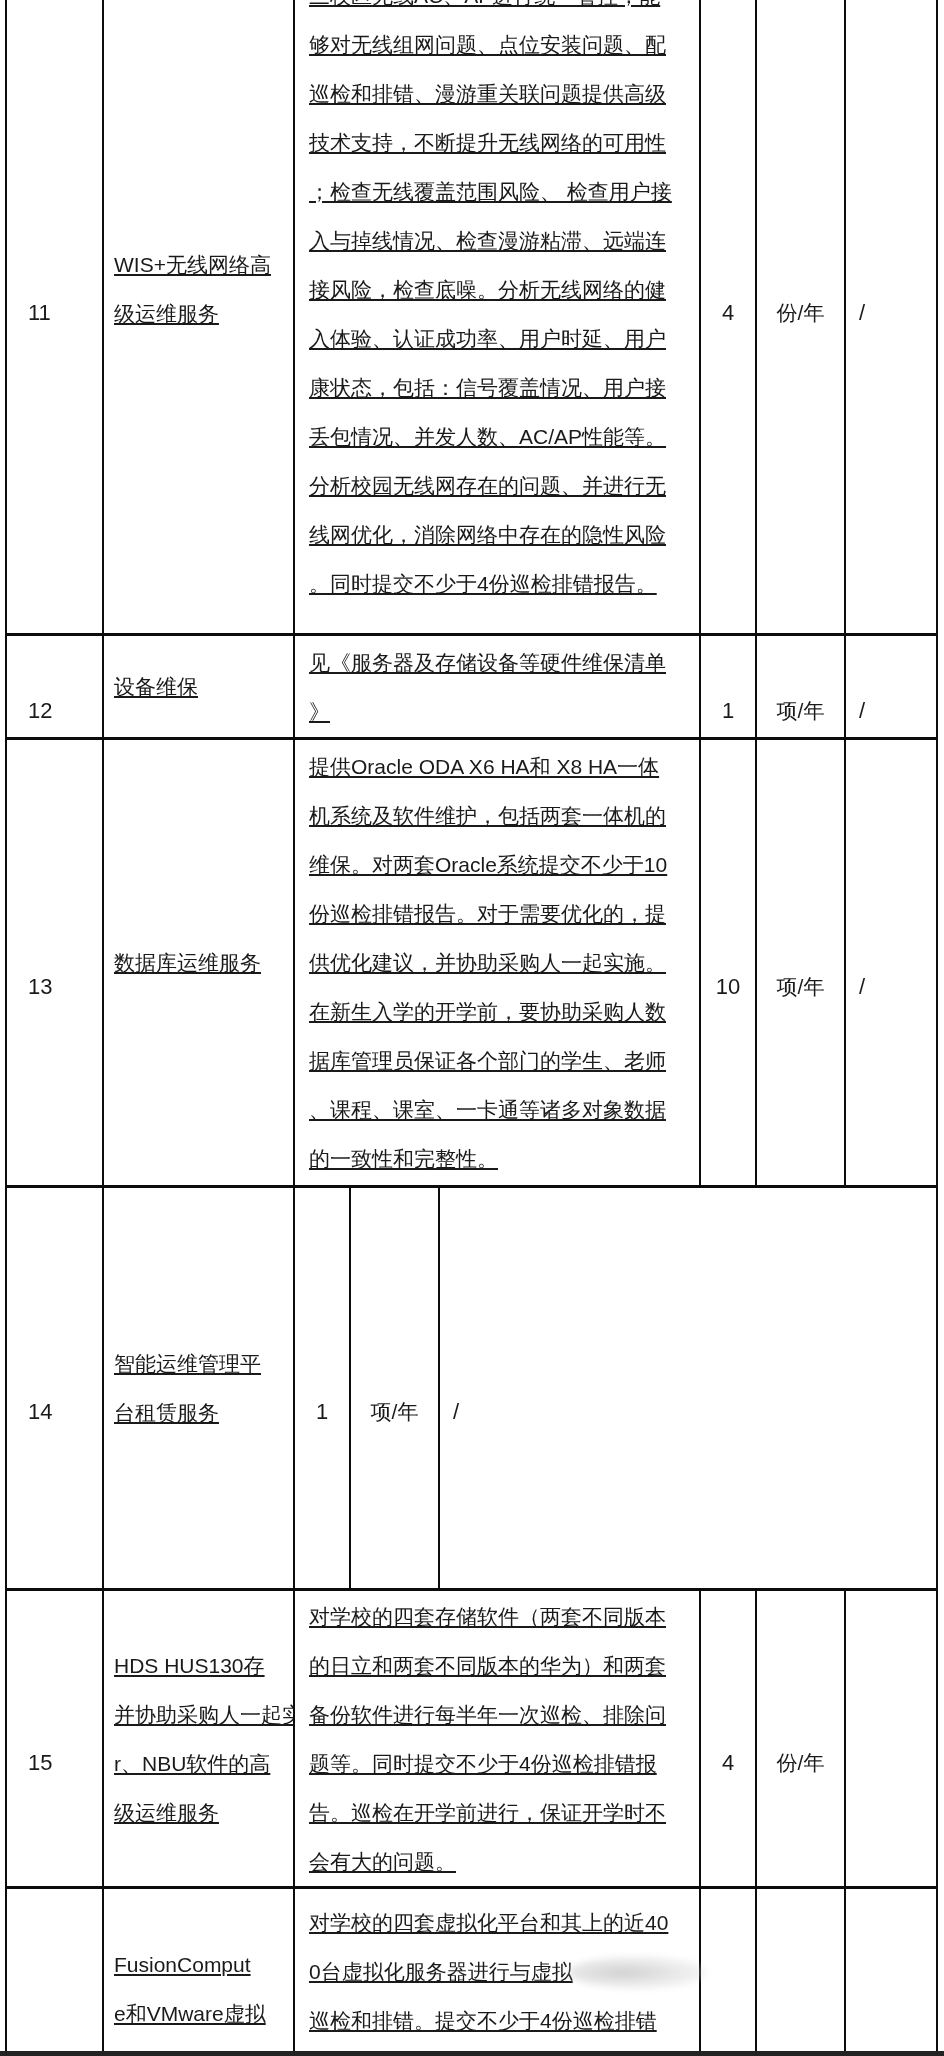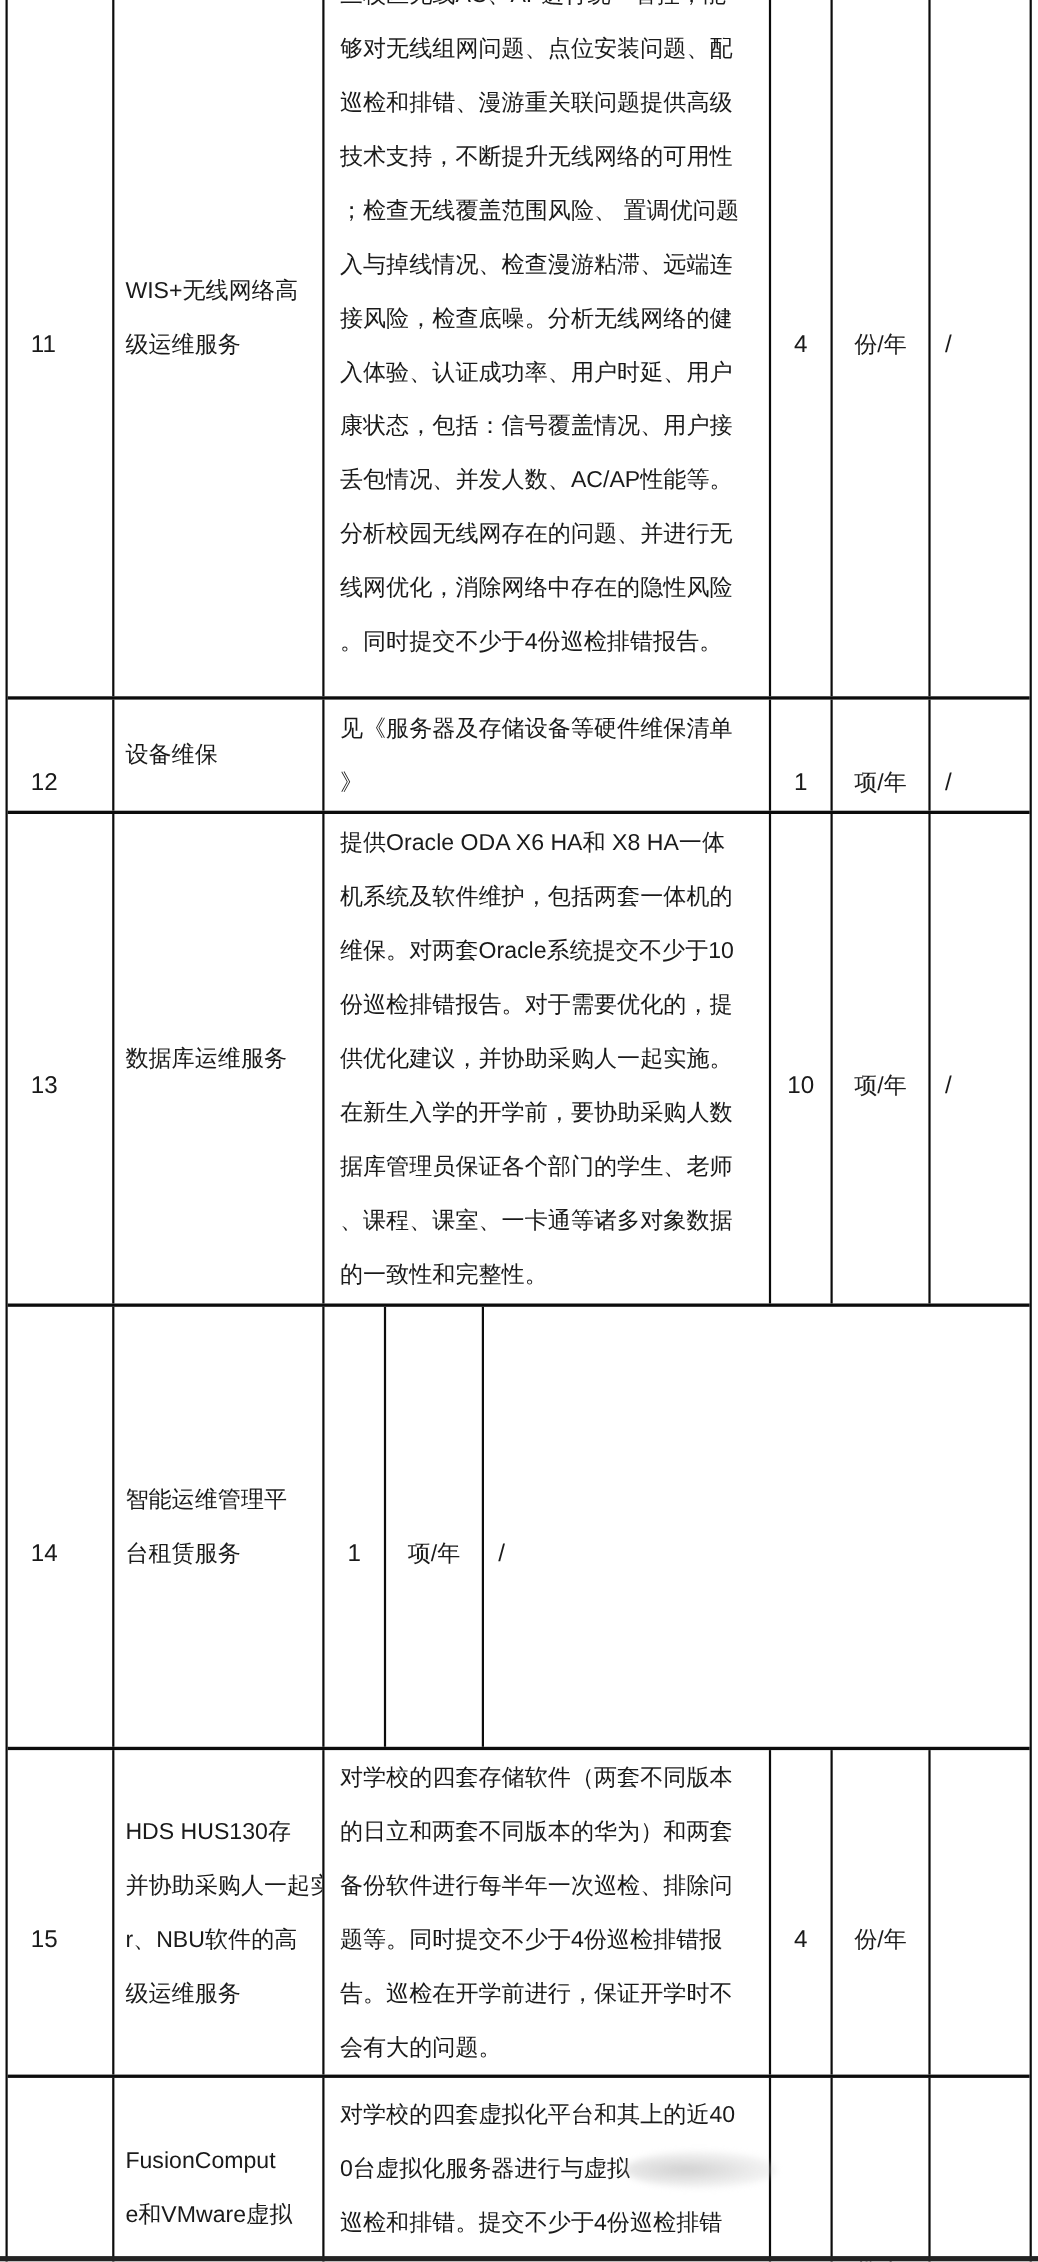--- a/index.html
+++ b/index.html
@@ -36,21 +36,21 @@
     display: flex; flex-direction: column; justify-content: center;
     overflow: hidden;
   }
   .c.no     { width: 97px;  padding-left: 21px; font-size: 22px; }
   .c.name   { width: 191px; padding: 0 6px 0 10px; font-size: 21px; }
   .c.desc   { width: 406px; padding: 0 6px 0 14px; font-size: 21px; }
   .c.qty    { width: 56px;  align-items: center; font-size: 22px; }
   .c.unit   { width: 89px;  align-items: center; font-size: 21px; }
   .c.remark { flex: 1; border-right: none; padding-left: 13px; font-size: 22px; }
 
-  .line { height: 49px; line-height: 49px; white-space: nowrap; }
+  .line { height: 49px; line-height: 49px; white-space: nowrap; text-decoration: underline; }
   .no span, .qty span, .unit span, .remark span { white-space: nowrap; margin-top: 48px; }
 
   
   .r16 .name { justify-content: flex-start; padding-top: 51px; }
   .r16 .desc { justify-content: flex-start; padding-top: 9px; }
 
   
   .smudge {
     position: absolute;
     left: 568px; top: 1956px;
@@ -83,21 +83,21 @@
         </div>
       <div class="c name">
           <div class="line">WIS+无线网络高</div>
           <div class="line">级运维服务</div>
         </div>
       <div class="c desc">
           <div class="line">三校区无线AC、AP进行统一管控；能</div>
           <div class="line">够对无线组网问题、点位安装问题、配</div>
           <div class="line">巡检和排错、漫游重关联问题提供高级</div>
           <div class="line">技术支持，不断提升无线网络的可用性</div>
-          <div class="line">；检查无线覆盖范围风险、 置调优问题</div>
+          <div class="line">；检查无线覆盖范围风险、 检查用户接</div>
           <div class="line">入与掉线情况、检查漫游粘滞、远端连</div>
           <div class="line">接风险，检查底噪。分析无线网络的健</div>
           <div class="line">入体验、认证成功率、用户时延、用户</div>
           <div class="line">康状态，包括：信号覆盖情况、用户接</div>
           <div class="line">丢包情况、并发人数、AC/AP性能等。</div>
           <div class="line">分析校园无线网存在的问题、并进行无</div>
           <div class="line">线网优化，消除网络中存在的隐性风险</div>
           <div class="line">。同时提交不少于4份巡检排错报告。</div>
         </div>
       <div class="c qty">

